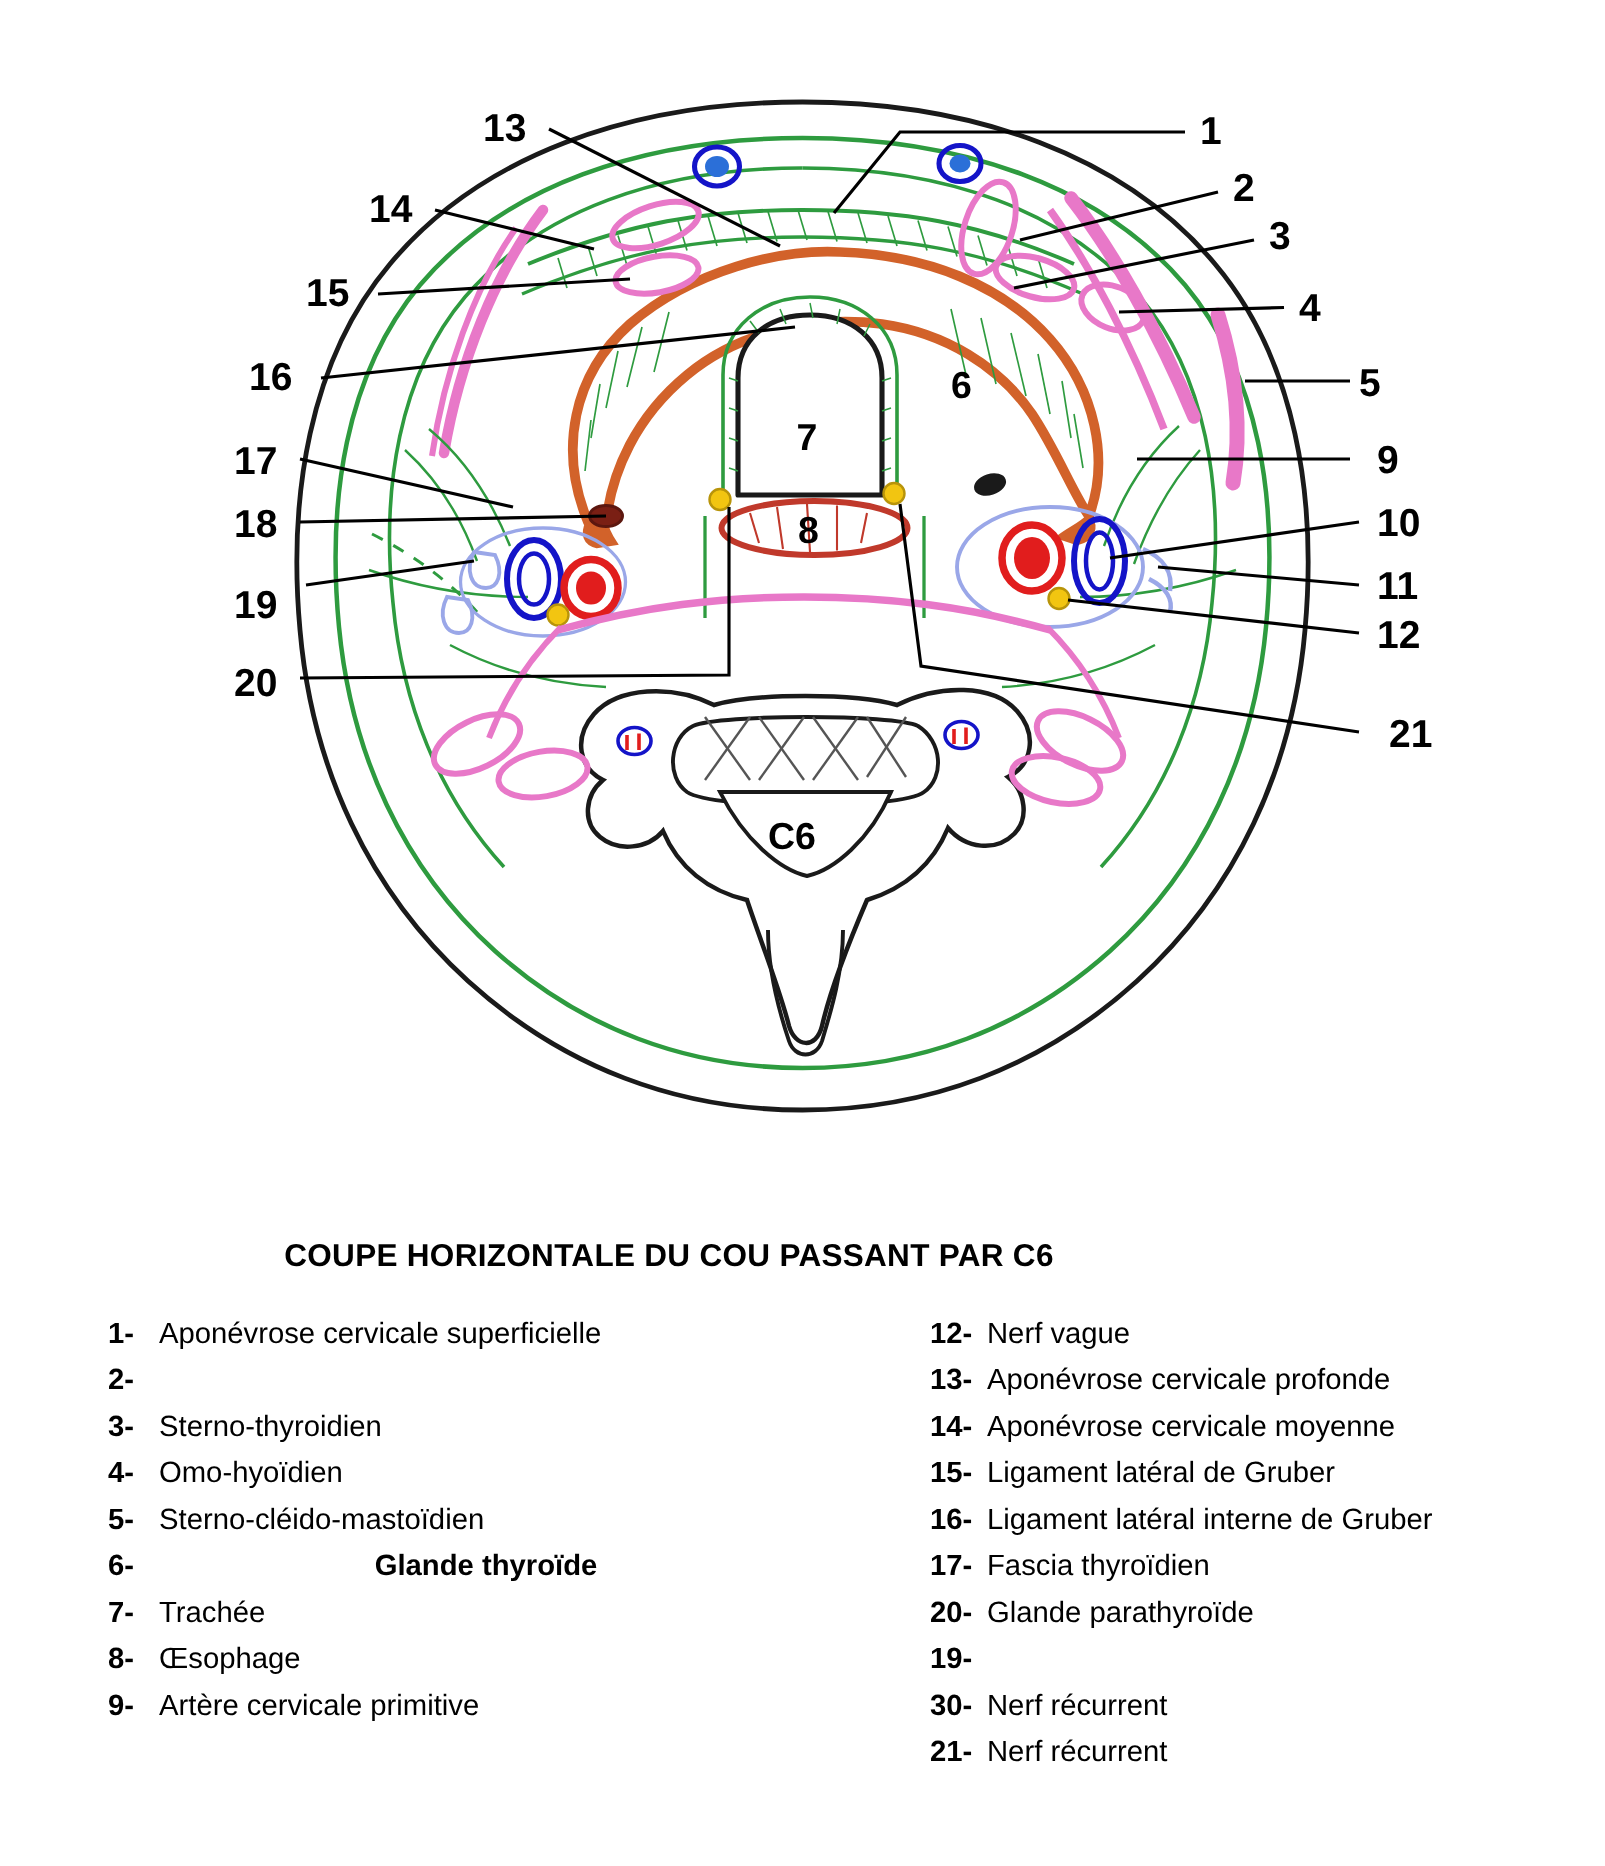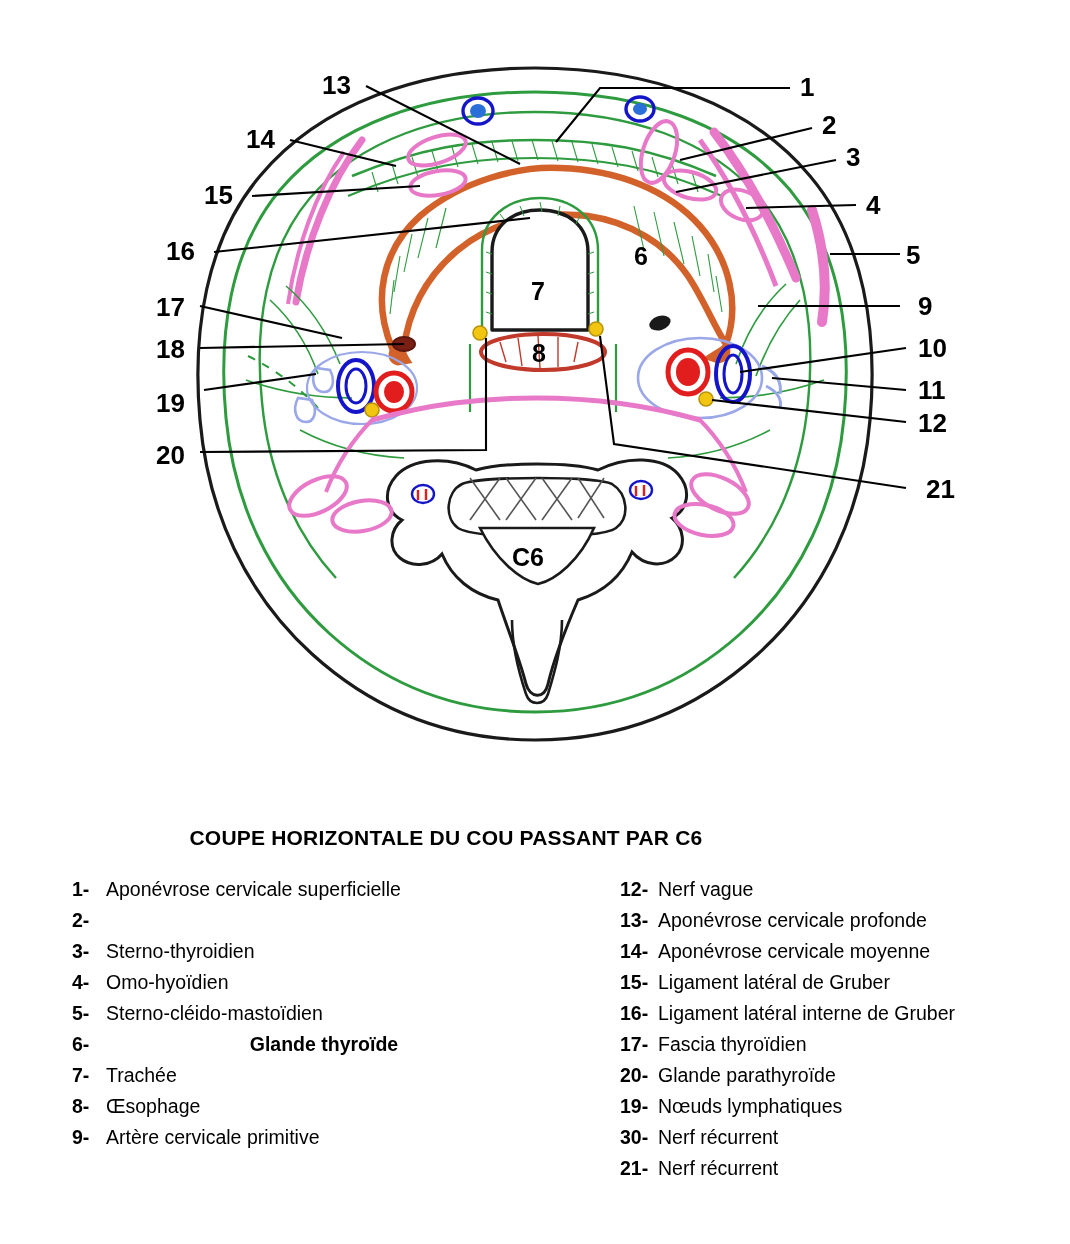--- a/index.html
+++ b/index.html
@@ -409,21 +409,20 @@
     <div class="legend-row">
       <span class="legend-num">17-</span>
       <span class="legend-label">Fascia thyroïdien</span>
     </div>
     <div class="legend-row">
       <span class="legend-num">20-</span>
       <span class="legend-label">Glande parathyroïde</span>
     </div>
     <div class="legend-row">
       <span class="legend-num">19-</span>
-      <span class="legend-label"> Nœuds lymphatiques</span>
     </div>
     <div class="legend-row">
       <span class="legend-num">30-</span>
       <span class="legend-label">Nerf récurrent</span>
     </div>
     <div class="legend-row">
       <span class="legend-num">21-</span>
       <span class="legend-label">Nerf récurrent</span>
     </div>
   </div>

